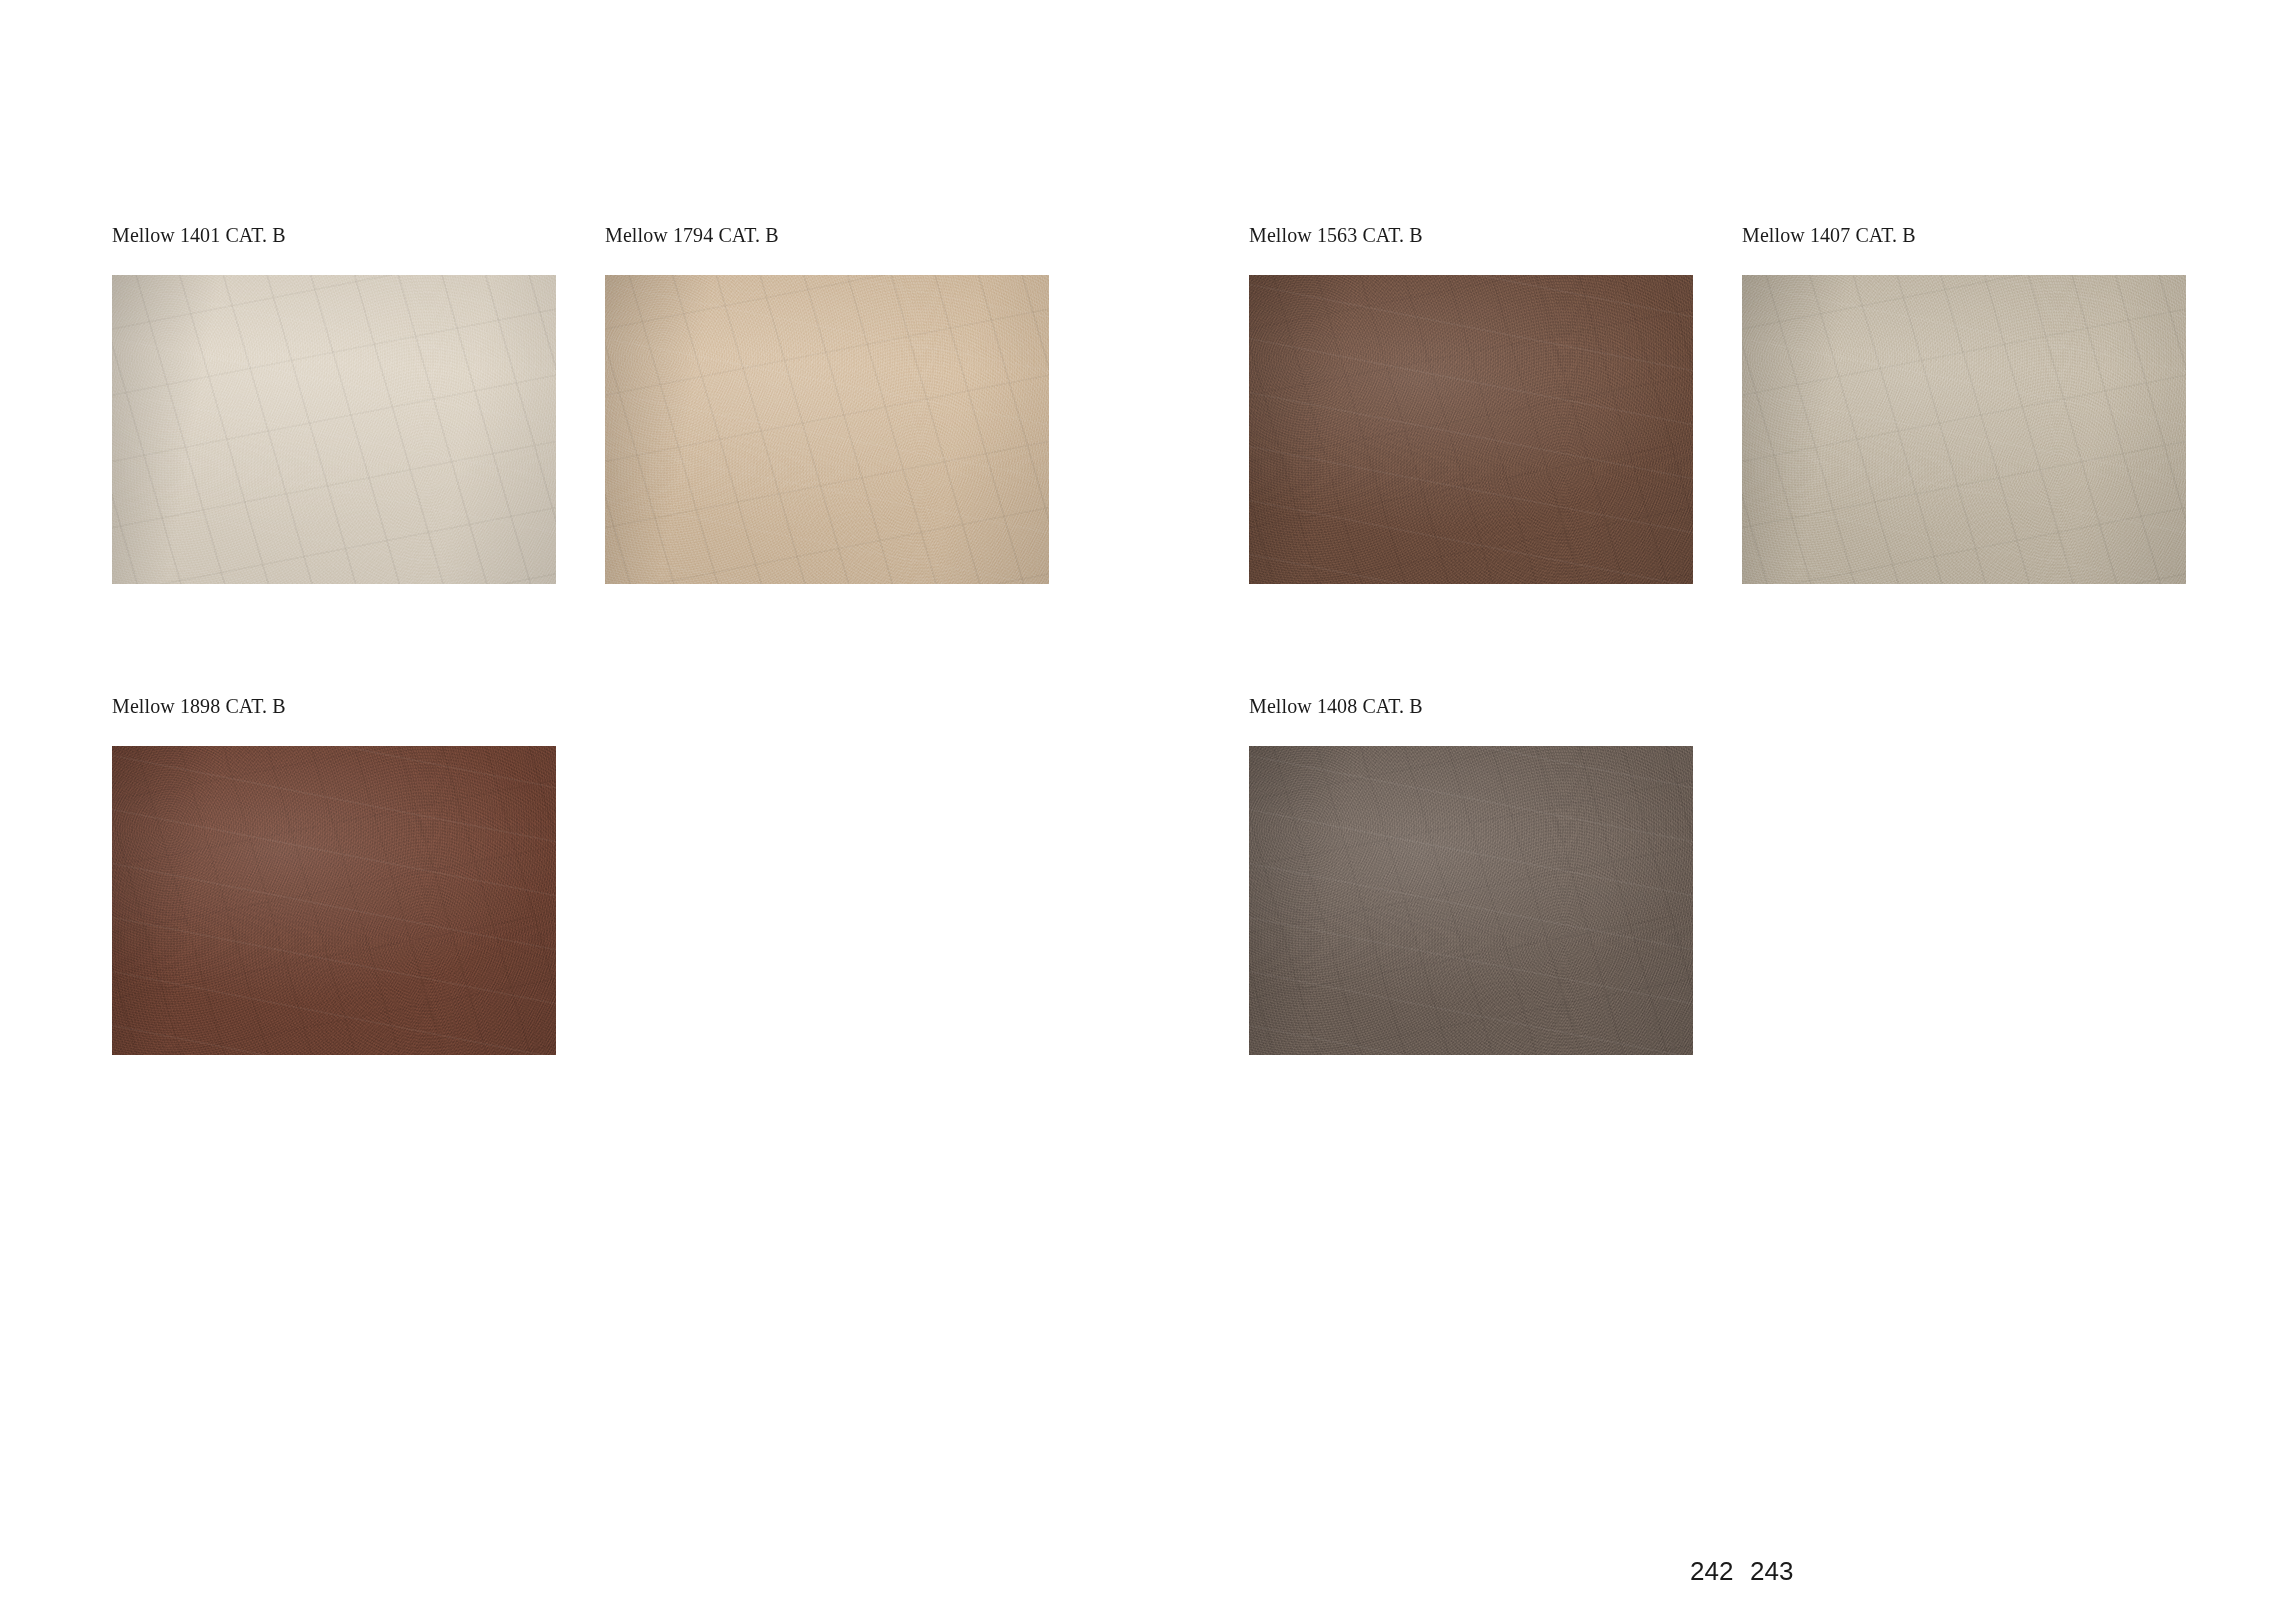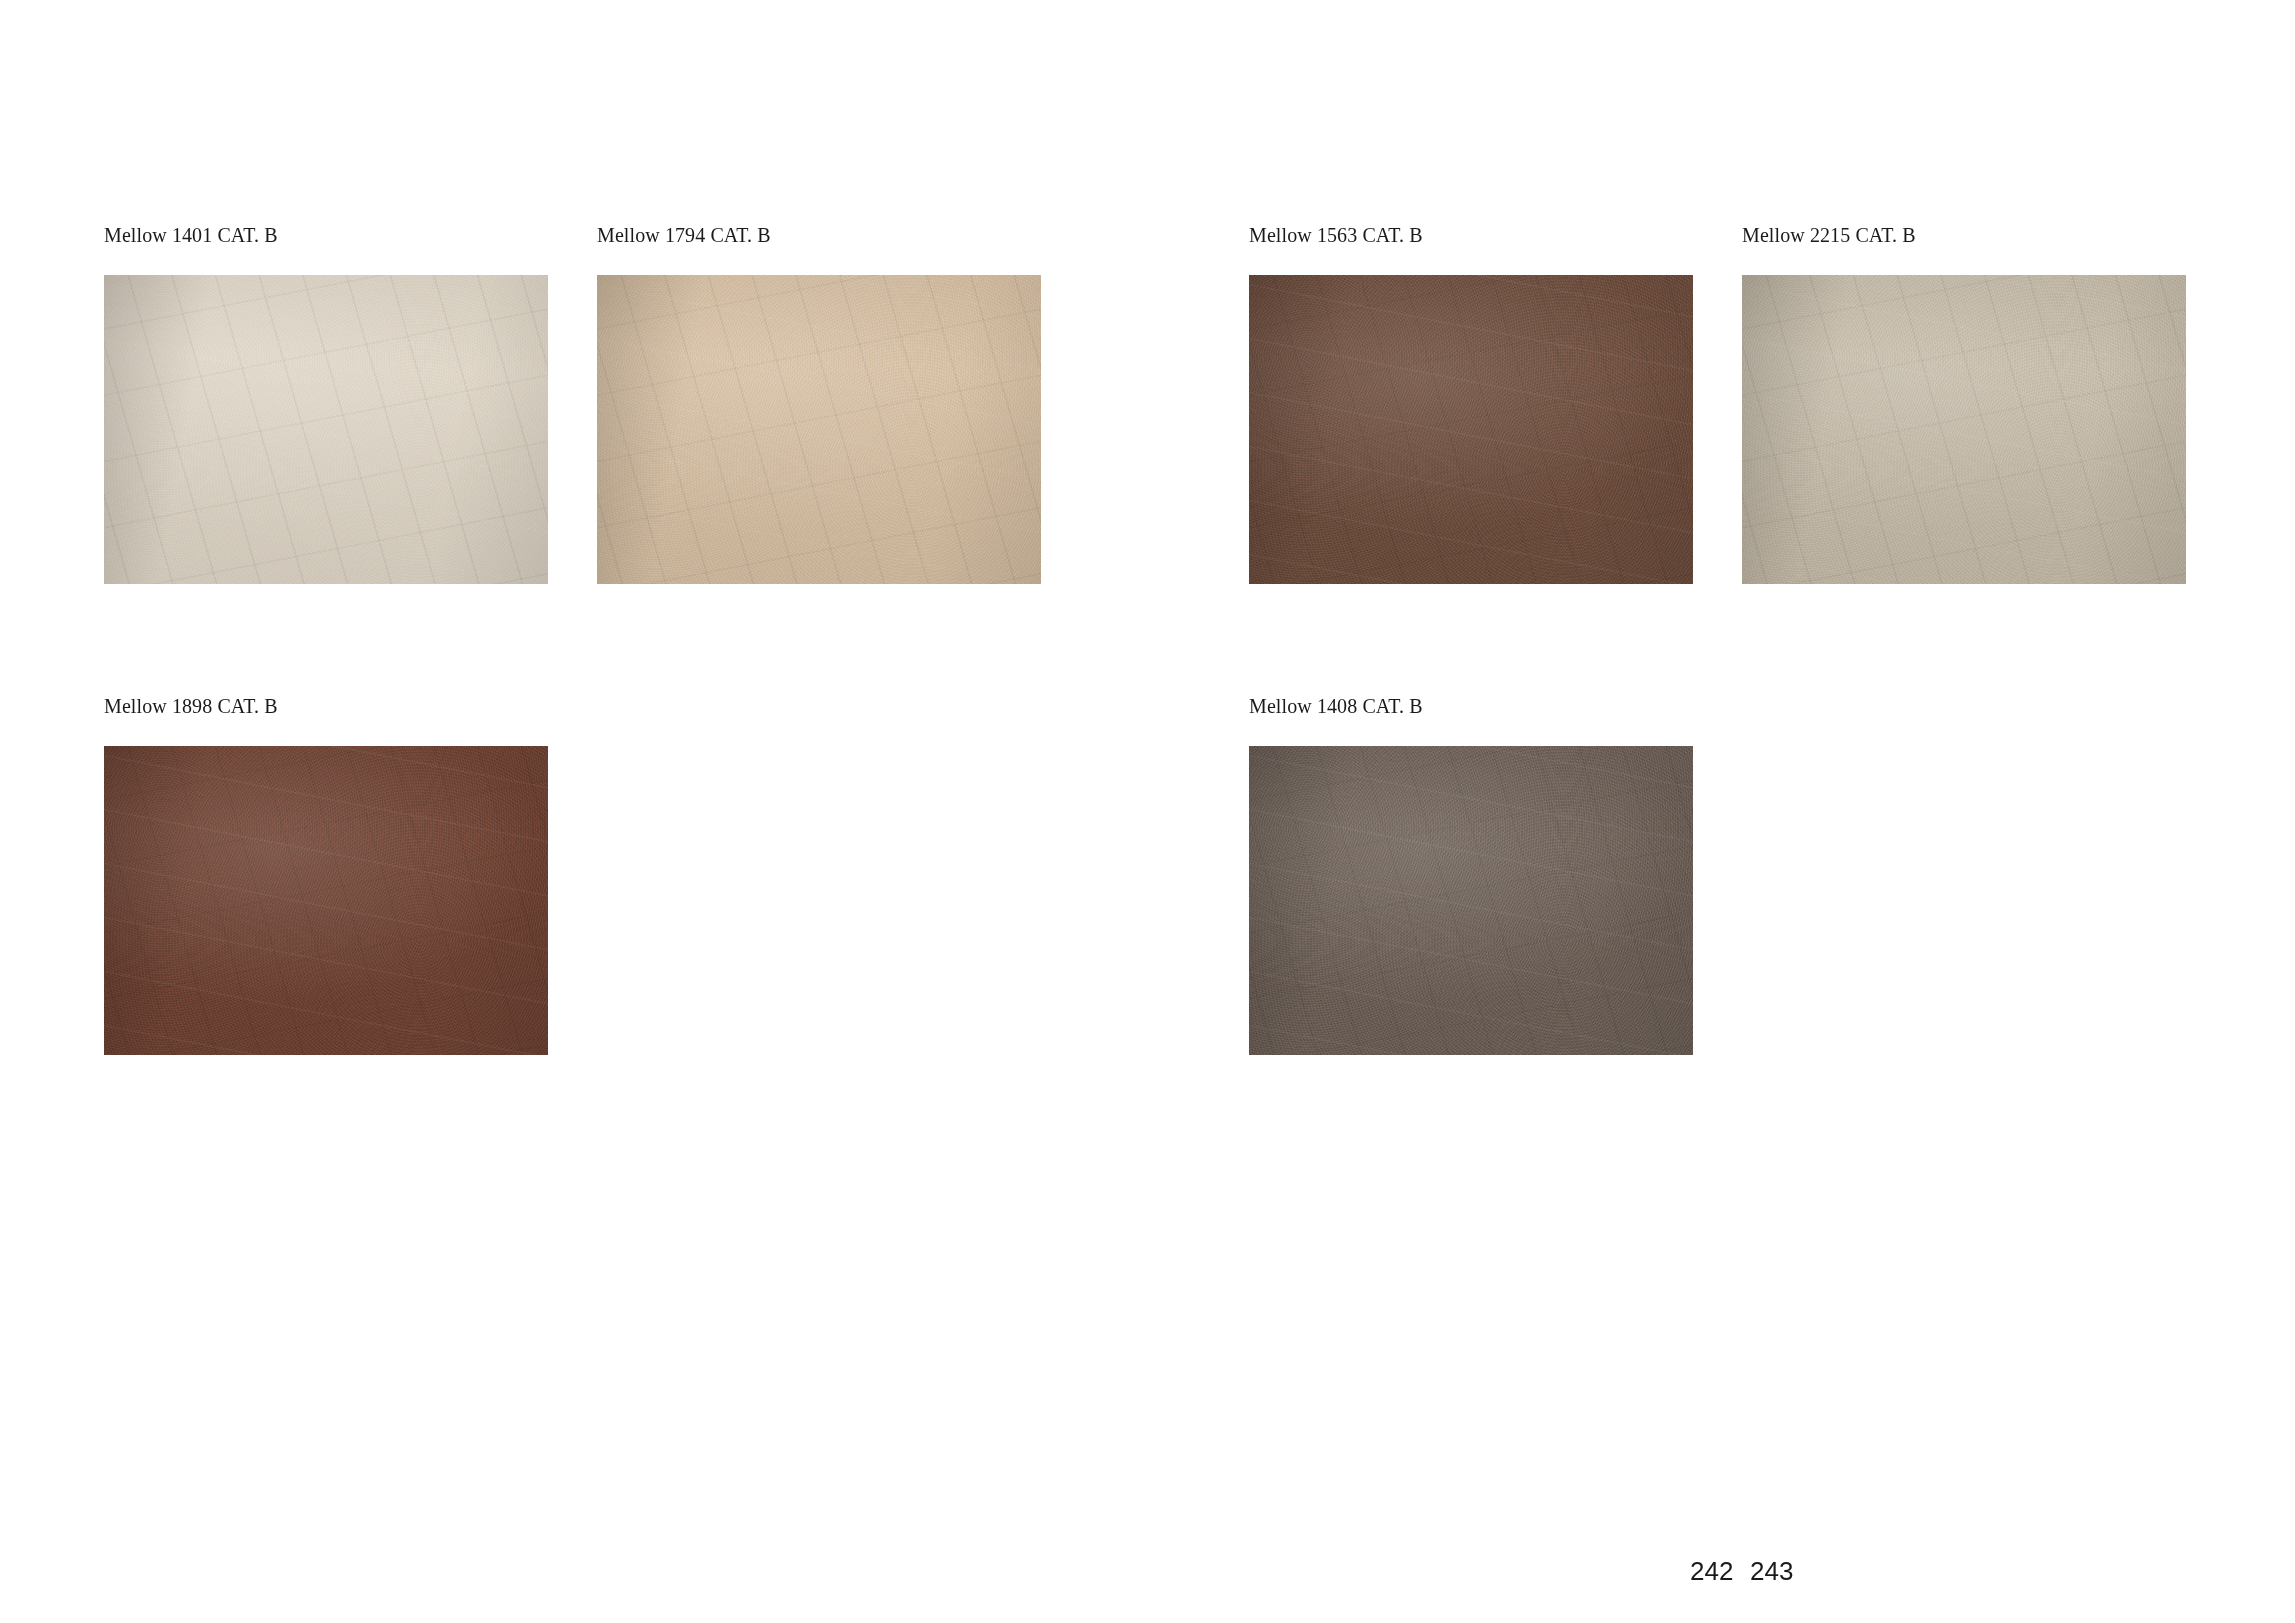--- a/index.html
+++ b/index.html
@@ -24,21 +24,21 @@
   .page {
     position: relative;
     width: 1148px;
     height: 1624px;
     background: #ffffff;
   }
 
   
   .grid {
     position: absolute;
-    left: 104px;
+    left: 112px;
     top: 225px;
     width: 938px;
     display: grid;
     grid-template-columns: 444px 444px;
     grid-column-gap: 49px;
     grid-row-gap: 112px;
   }
   .page-right .grid {
     left: 101px;
   }
@@ -154,21 +154,21 @@
         <div class="caption">Mellow 1563 CAT. B</div>
         <div class="swatch" style="background-color: rgb(110, 78, 62);">
           <div class="grain"></div>
           <div class="creases"></div>
           <div class="shading"></div>
         </div>
       </div>
 
 
       <div class="cell">
-        <div class="caption">Mellow 2215 CAT. B</div>
+        <div class="caption">Mellow 1407 CAT. B</div>
         <div class="swatch" style="background-color: rgb(197, 187, 169);">
           <div class="grain"></div>
           <div class="creases"></div>
           <div class="shading"></div>
         </div>
       </div>
 
       <div class="cell">
         <div class="caption">Mellow 1408 CAT. B</div>
         <div class="swatch" style="background-color: rgb(110, 97, 88);">

